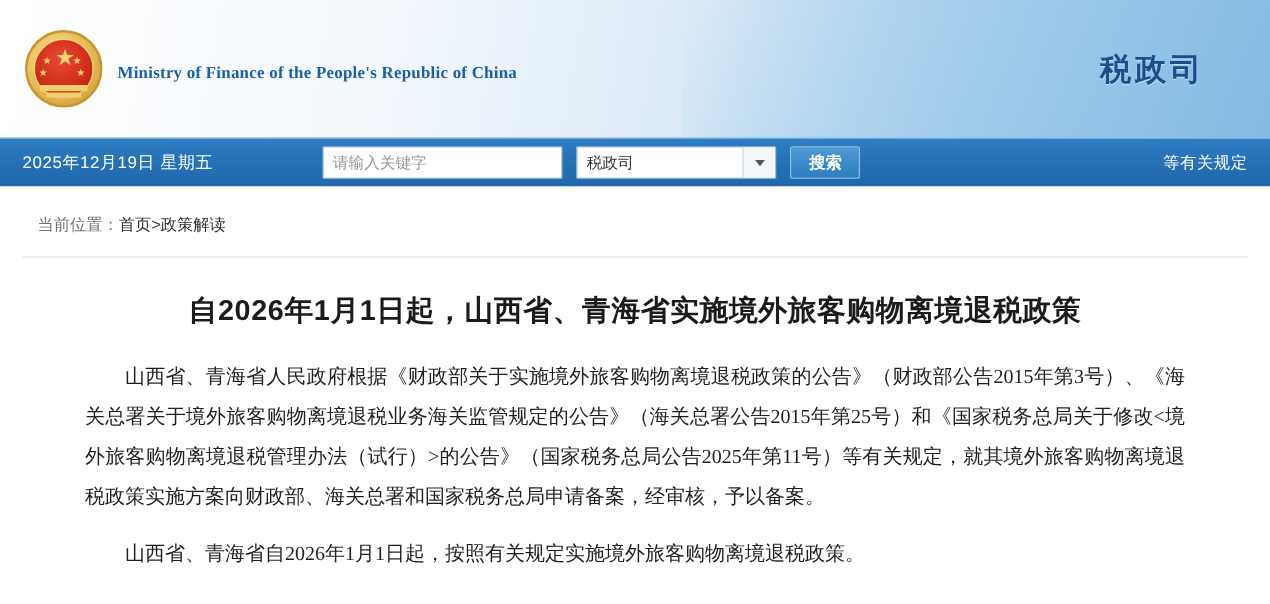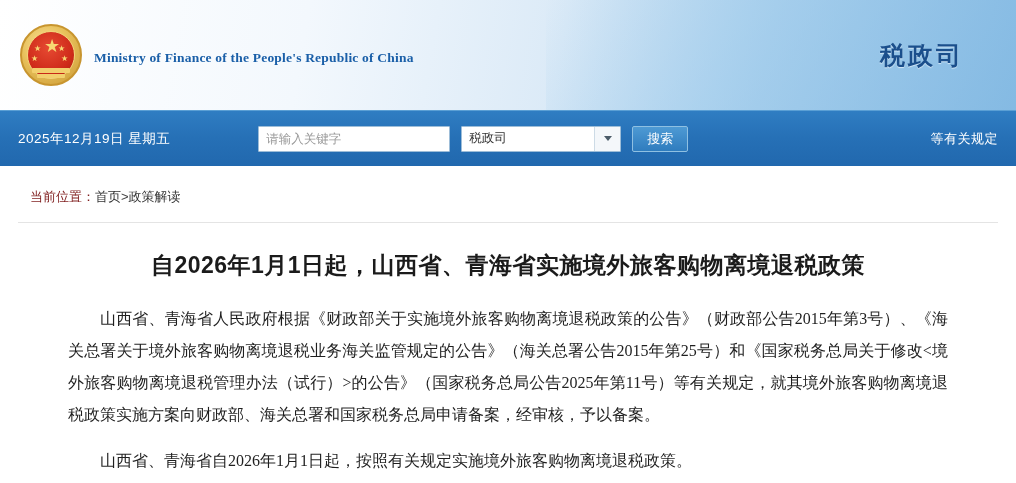--- a/index.html
+++ b/index.html
@@ -117,21 +117,21 @@
     font-family: "Liberation Serif", serif;
     font-size: 25px;
     font-weight: bold;
     color: #1b4f8c;
     letter-spacing: 3px;
     text-shadow: 0 1px 1px rgba(255,255,255,0.6);
   }
 
   
   .navbar {
-    height: 56px;
+    height: 39px;
     background: linear-gradient(180deg, #2f7dc2 0%, #2670b6 50%, #2168ae 100%);
     display: flex;
     align-items: center;
     padding: 0 18px;
     position: relative;
     border-top: 1px solid #5a9fd4;
   }
   .nav-date {
     color: #ffffff;
     font-size: 13.5px;
@@ -193,41 +193,42 @@
     height: 26px;
     background: linear-gradient(180deg, #4e9ad4 0%, #2f7cbe 100%);
     border: 1px solid #8fc0e2;
     color: #ffffff;
     font-size: 13px;
     border-radius: 2px;
     cursor: pointer;
     font-family: "Liberation Sans", sans-serif;
     padding: 0;
     line-height: 24px;
+    font-weight: bold;
   }
   .back-link {
     margin-left: auto;
     color: #ffffff;
     font-size: 13px;
     text-decoration: none;
     letter-spacing: 0.5px;
   }
 
   
   .content {
     background: #ffffff;
     padding: 0 18px;
   }
   .breadcrumb {
     font-size: 13px;
     color: #444;
     padding: 22px 12px 16px 12px;
     border-bottom: 1px solid #e4e4e4;
   }
-  .breadcrumb .crumb-label { color: #7f1d1d; margin-top: 42px; }
+  .breadcrumb .crumb-label { color: #737373; margin-top: 42px; }
   .breadcrumb a { color: #333; text-decoration: none; }
 
   .article {
     padding: 26px 50px 0 50px;
   }
   .article-title {
     text-align: center;
     font-family: Liberation Sans, sans-serif;
     font-size: 23px;
     font-weight: bold;

